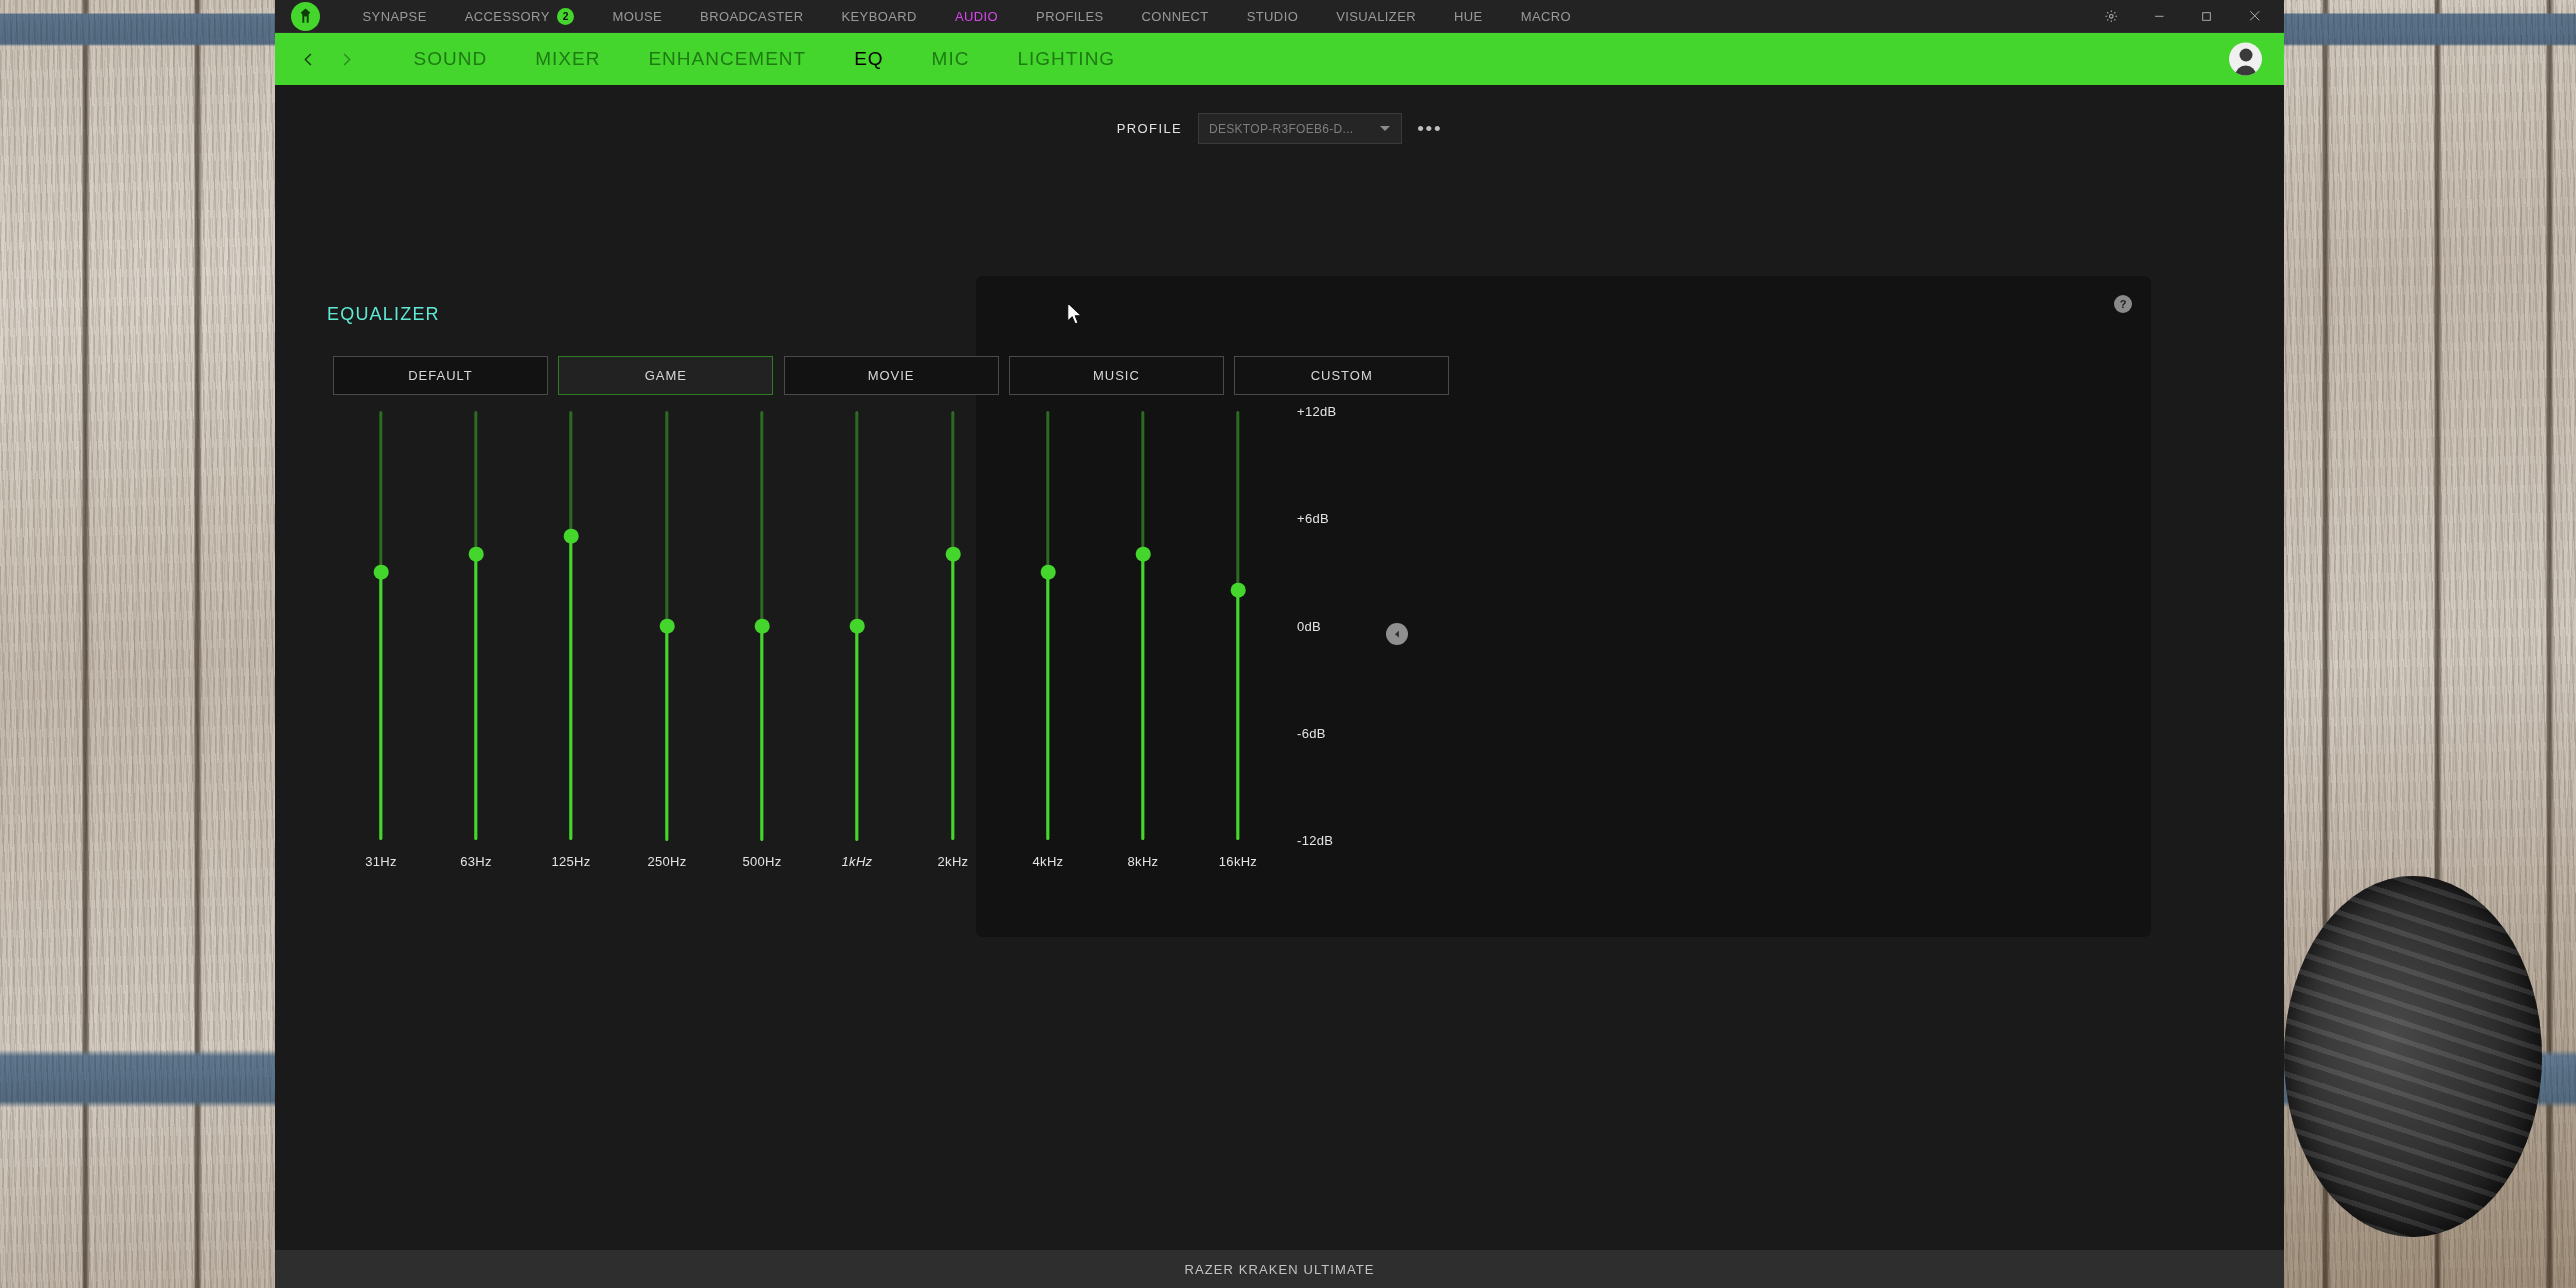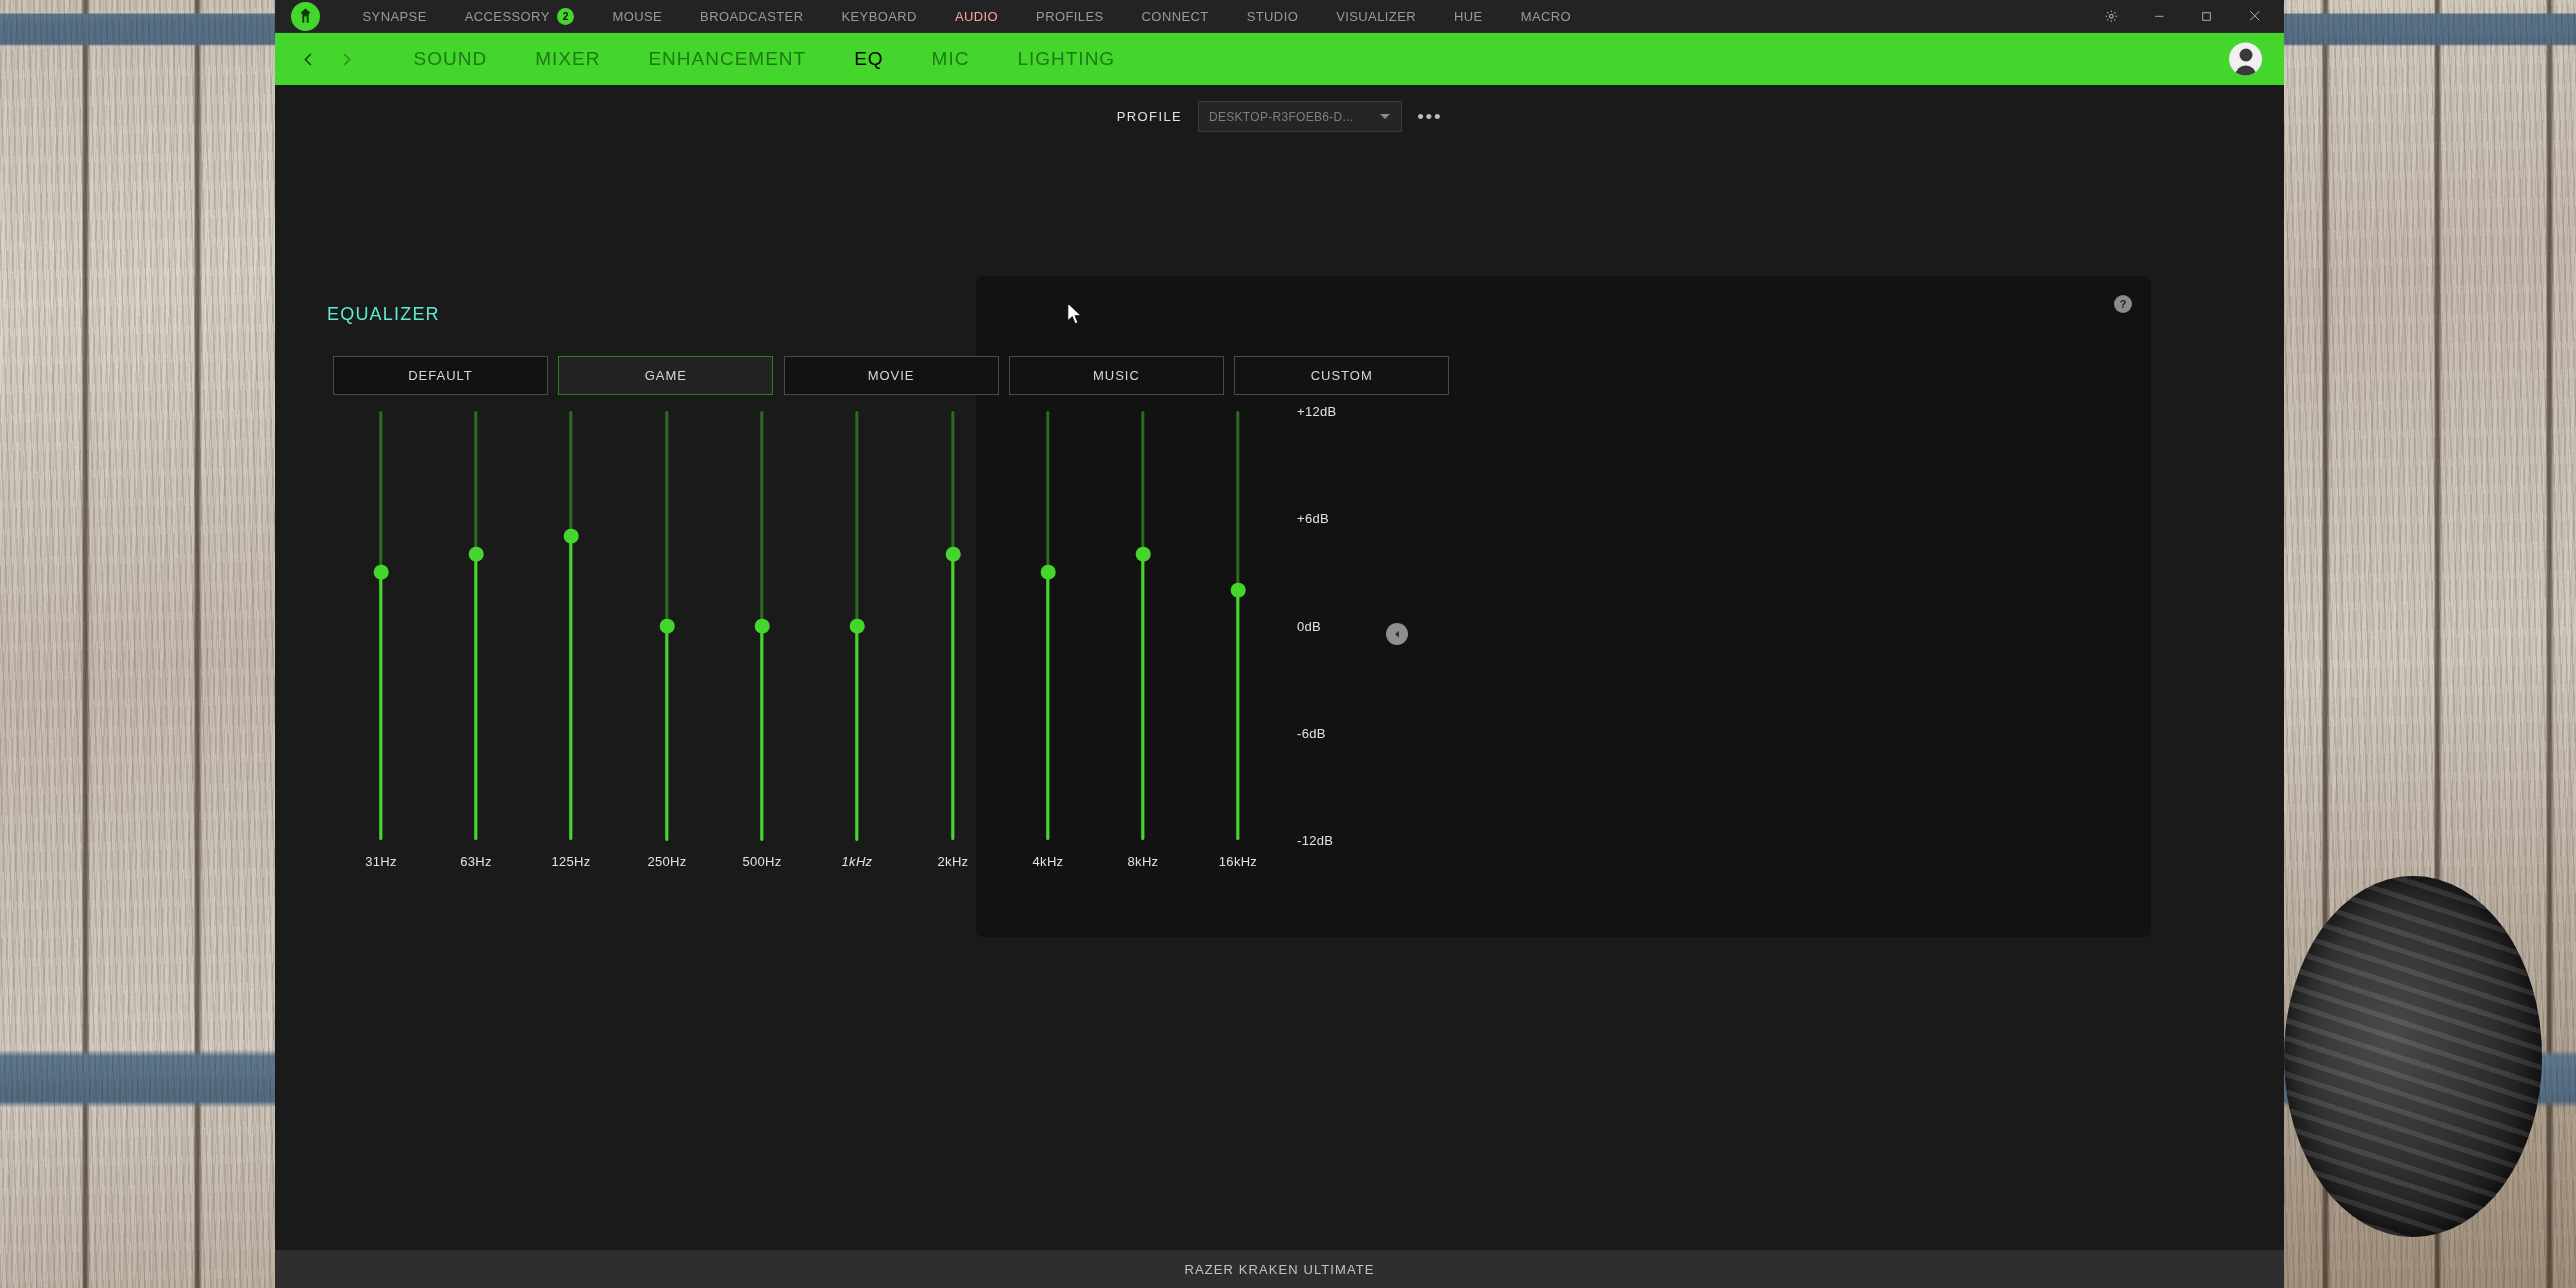--- a/index.html
+++ b/index.html
@@ -67,21 +67,21 @@
     border-radius:50%; background:#44d62c;
     display:flex; align-items:center; justify-content:center; flex-shrink:0;
   }
   .nav-tabs { display:flex; align-items:center; gap:0; flex:1; }
   .nav-tab {
     font-size:13px; letter-spacing:0.4px; color:#9a9a9a;
     padding:12px 19px; height:33px; line-height:33px;
     white-space:nowrap; cursor:pointer;
     display:flex; align-items:center; gap:7.7px;
   }
-  .nav-tab.active { color:#fca5a5; }
+  .nav-tab.active { color:#d946ef; }
   .badge {
     background:#44d62c; color:#0d0d0d;
     font-size:10.3px; font-weight:bold;
     width:17px; height:17px; border-radius:50%;
     display:flex; align-items:center; justify-content:center;
   }
   .win-controls { display:flex; align-items:center; gap:0; margin-right:5.2px; }
   .win-btn {
     width:48px; height:33px; display:flex; align-items:center; justify-content:center;
     color:#b4b4b4; cursor:pointer;
@@ -108,21 +108,21 @@
   .avatar .head { position:absolute; left:50%; top:17%; transform:translateX(-50%);
     width:13px; height:13px; border-radius:50%; background:#3a3a3a; }
   .avatar .body { position:absolute; left:50%; bottom:-4.3px; transform:translateX(-50%);
     width:21.5px; height:14.6px; border-radius:11px 11px 0 0; background:#3a3a3a; }
 
   
   .content { flex:1; position:relative; background:#1a1a1a; overflow:hidden; }
 
   .profile-row {
     display:flex; align-items:center; justify-content:center;
-    gap:15.5px; padding-top:16px;
+    gap:15.5px; padding-top:28px;
   }
   .profile-label { font-size:13px; letter-spacing:1.4px; color:#e2e2e2; }
   .profile-select {
     width:204px; height:31px; background:#252525; border:0.9px solid #3a3a3a;
     display:flex; align-items:center; padding:0 10.3px; cursor:pointer;
   }
   .profile-value { flex:1; font-size:12px; color:#7e7e7e; letter-spacing:0.3px;
     white-space:nowrap; overflow:hidden; }
   .caret { width:0;height:0;border-left:5.2px solid transparent;border-right:5.2px solid transparent;
     border-top:5.2px solid #8c8c8c; }

